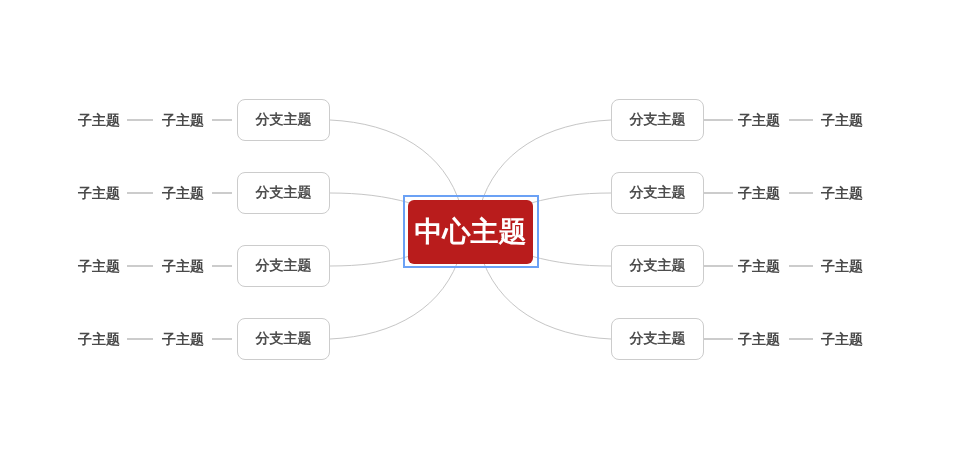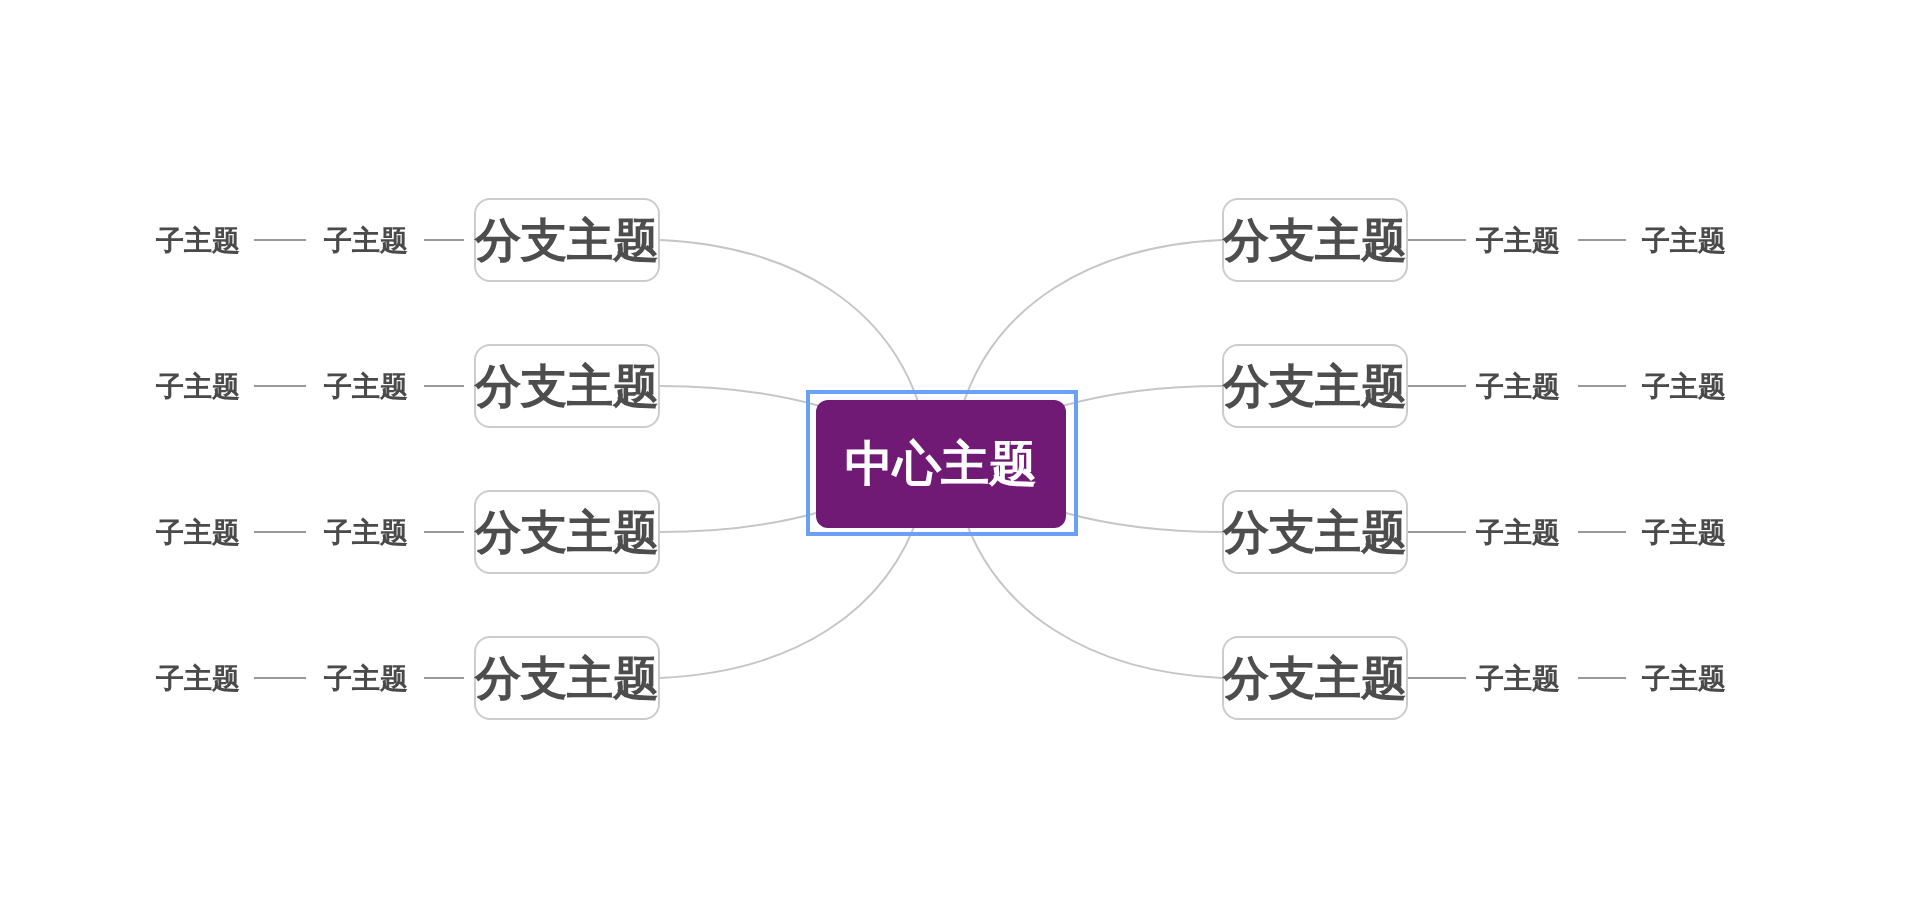--- a/index.html
+++ b/index.html
@@ -17,28 +17,28 @@
   .sub{
     position:absolute;z-index:1;
     font-size:14px;line-height:20px;color:#4a4a4a;
     white-space:nowrap;cursor:default;
   }
   .branch{
     position:absolute;z-index:1;box-sizing:border-box;
     width:93px;height:42px;
     background:#ffffff;border:1px solid #cccccc;border-radius:8px;
     display:flex;align-items:center;justify-content:center;
-    font-size:23px;color:#4d4d4d;white-space:nowrap;cursor:default;
+    font-size:14px;color:#4d4d4d;white-space:nowrap;cursor:default;
   }
   .root{
     position:absolute;z-index:3;box-sizing:border-box;
     left:408px;top:200px;width:125px;height:64px;
-    background:#701a75;border-radius:6px;
+    background:#b91c1c;border-radius:6px;
     display:flex;align-items:center;justify-content:center;
-    font-size:24px;color:#ffffff;white-space:nowrap;cursor:default;
+    font-size:28px;color:#ffffff;white-space:nowrap;cursor:default;
   }
   .selection{
     position:absolute;z-index:2;box-sizing:border-box;
     left:403px;top:195px;width:136px;height:73px;
     border:2px solid #6ba1f5;background:transparent;
   }
 </style>
 </head>
 <body>
 

